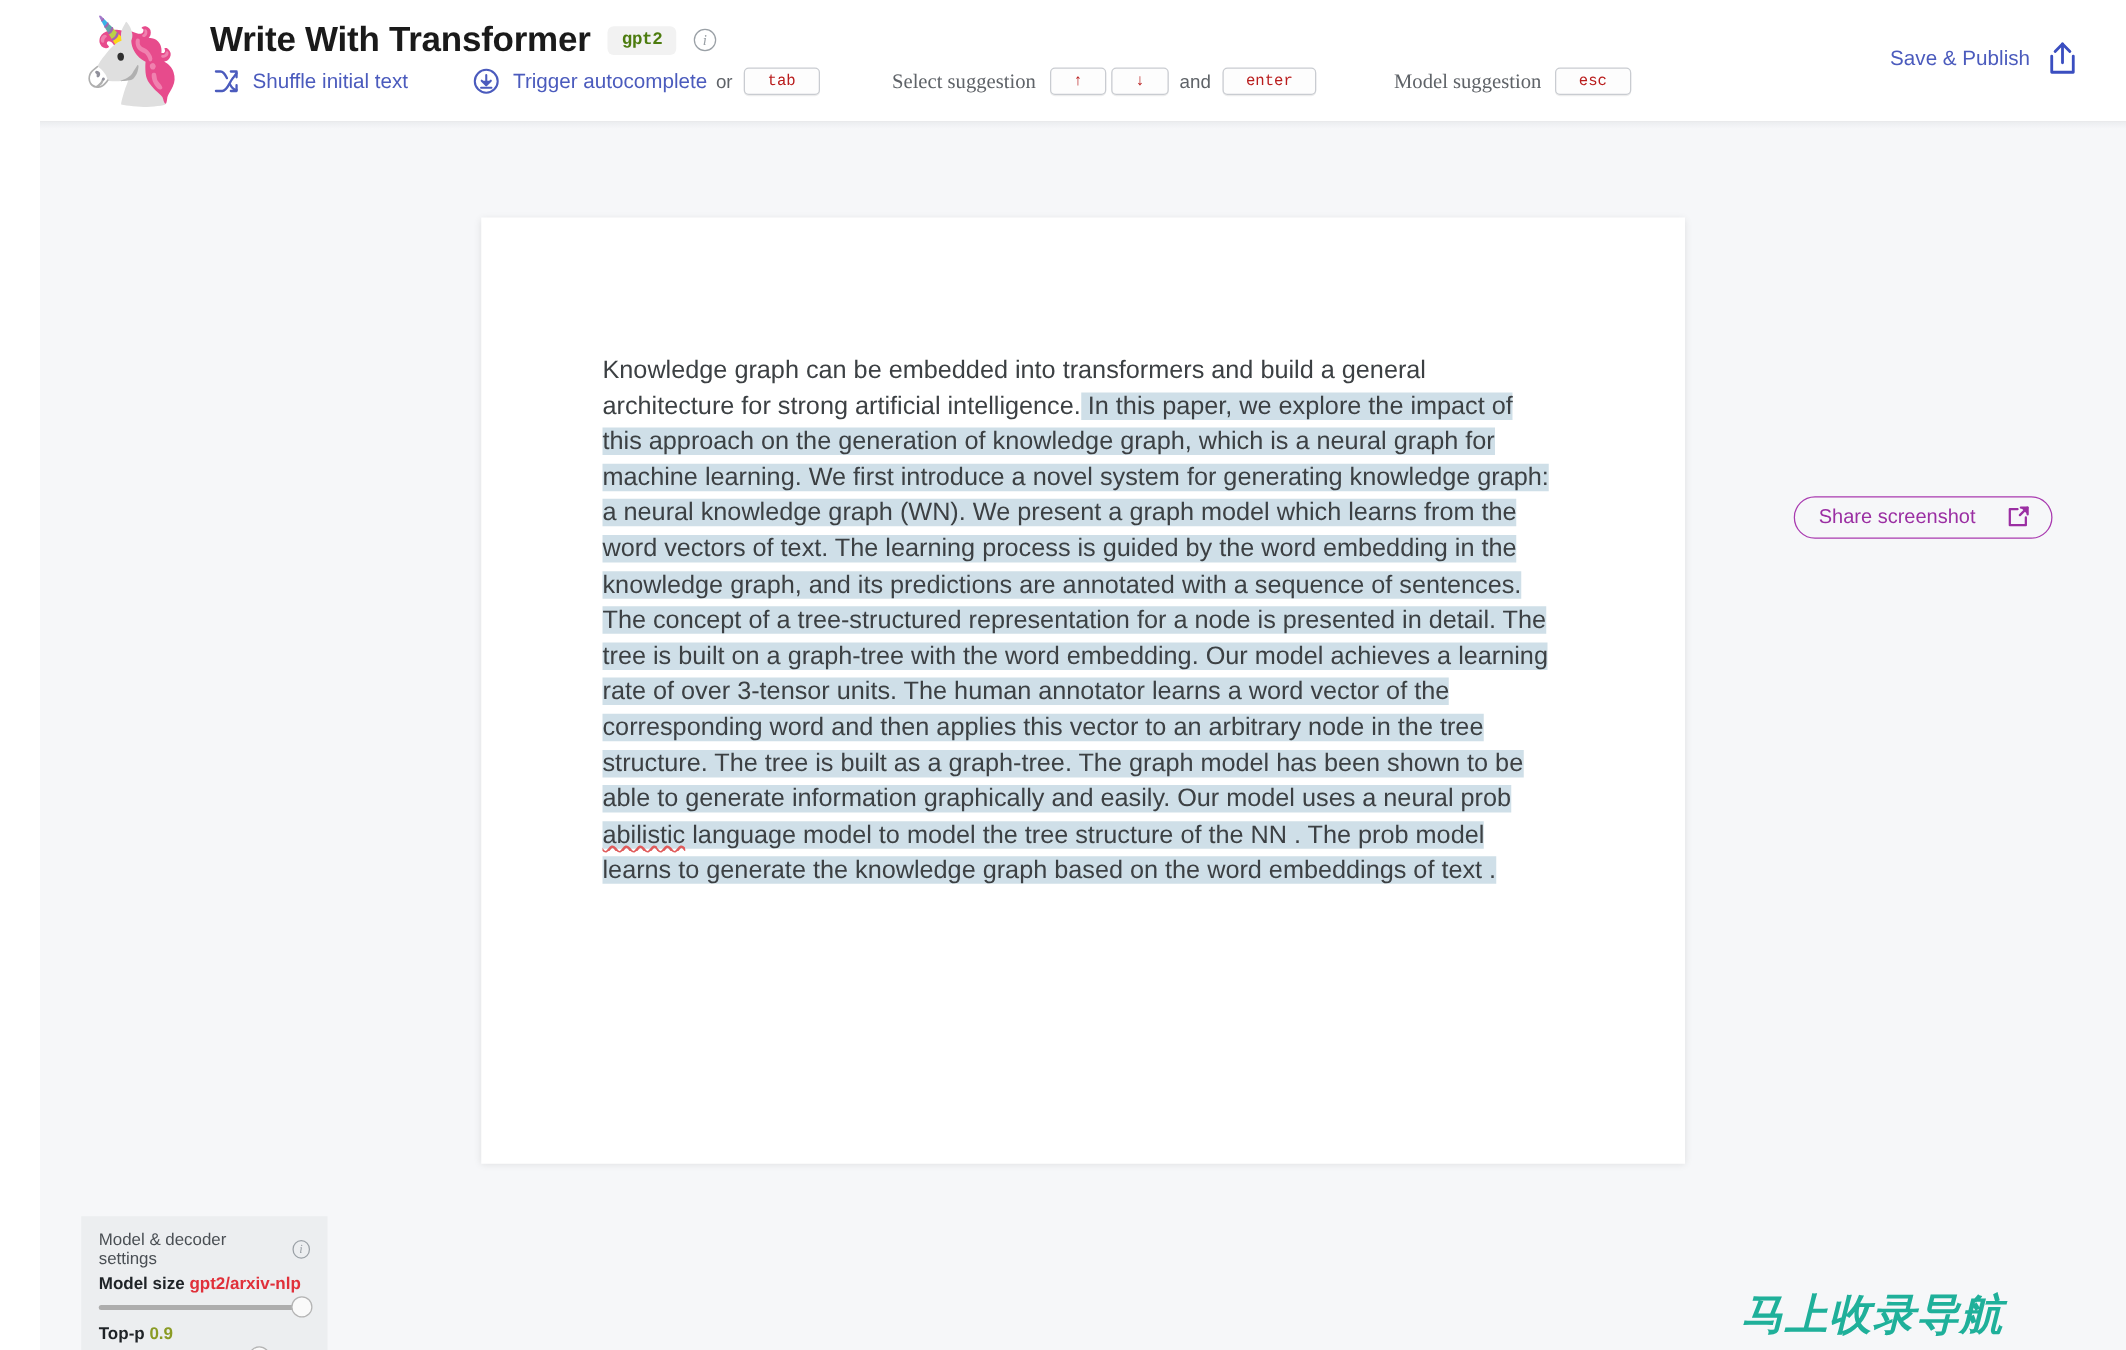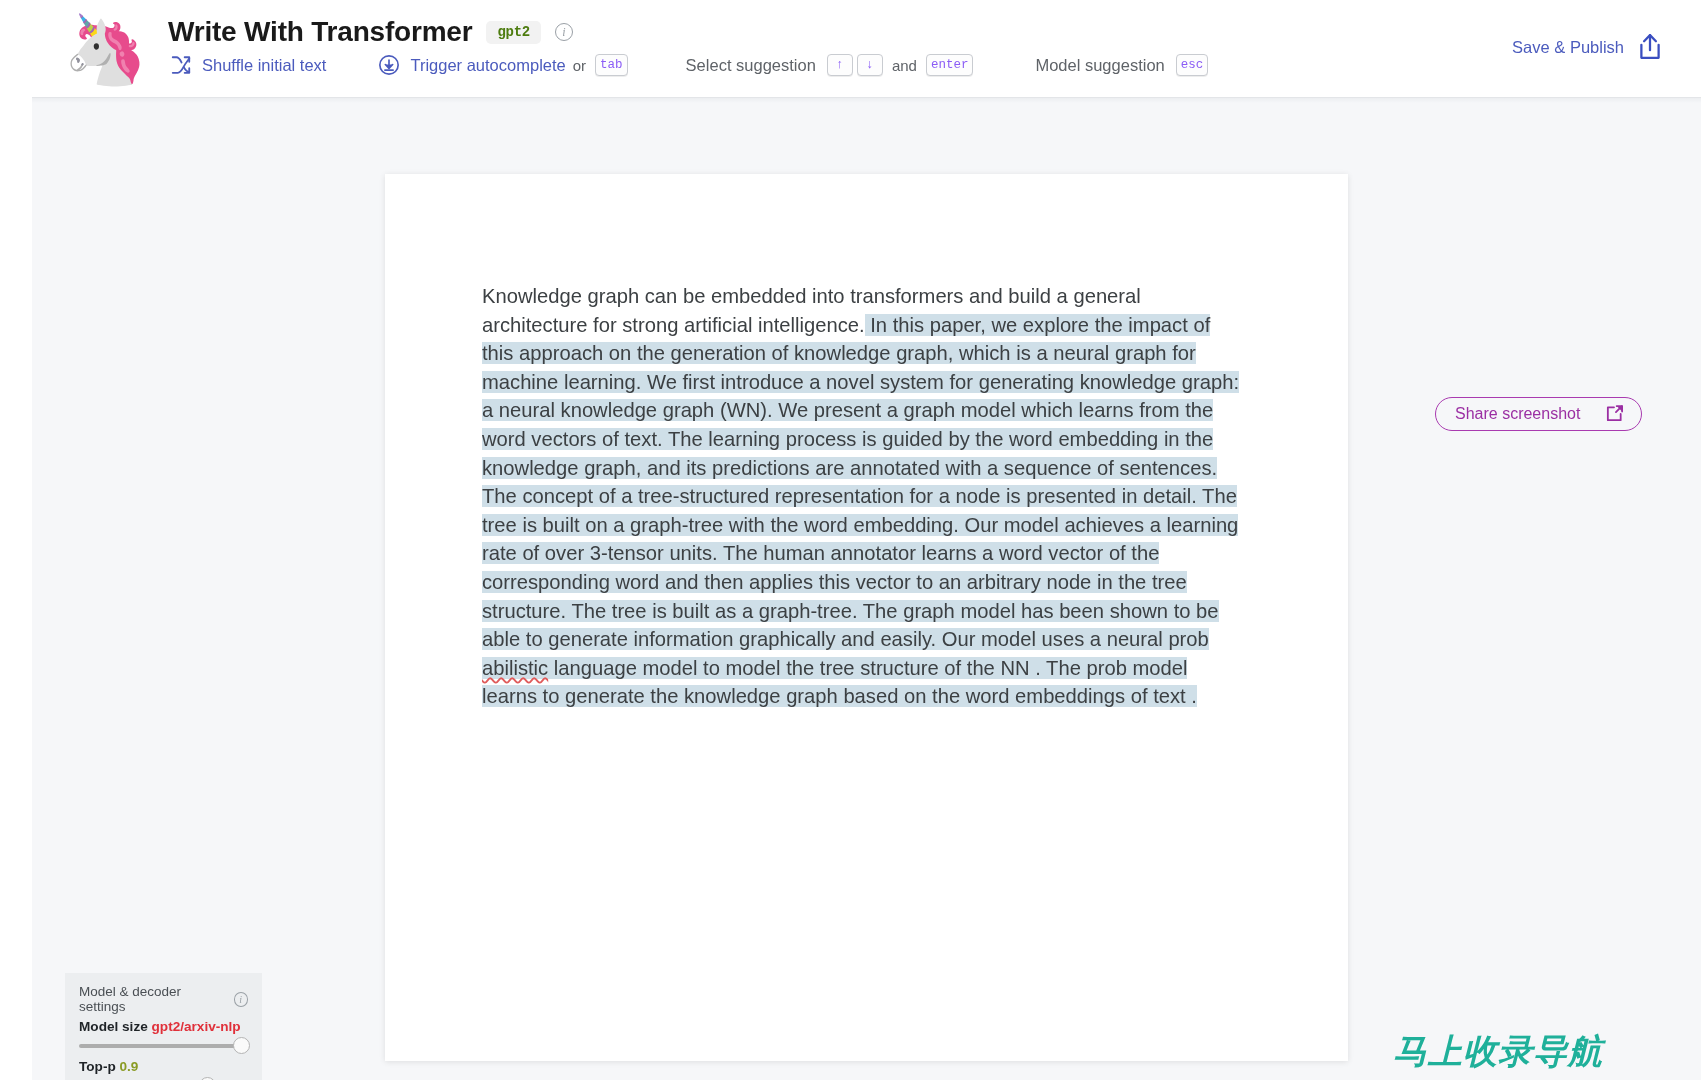--- a/index.html
+++ b/index.html
@@ -88,40 +88,41 @@
     display: flex; align-items: center; gap: 10px;
     cursor: pointer;
   }
   .sc-label-blue {
     font-size: 16.5px;
     color: #4b5bbd;
   }
   .sc-label-gray {
     font-size: 16.5px;
     color: #5f6368;
+    font-family: Liberation Serif, serif;
   }
   .sc-plain {
     font-size: 15px;
     color: #5f6368;
     margin: 4px 7px;
   }
   .keycap {
     display: inline-flex;
     align-items: center;
     justify-content: center;
     min-width: 26px;
     height: 22px;
-    padding: 0 4px;
+    padding: 0 18px;
     border: 1px solid #c9ccd1;
     border-radius: 4px;
     background: #fdfdfd;
     box-shadow: 0 1px 0 rgba(0,0,0,0.07);
     font-family: "Liberation Mono", monospace;
     font-size: 12.5px;
-    color: #8b5cf6;
+    color: #b91c1c;
     margin: 0 2px;
   }
   .icon-shuffle { width: 22px; height: 22px; display:block; }
   .icon-download { width: 22px; height: 22px; display:block; }
 
   .sep-1 { width: 52px; }
   .sep-2 { width: 56px; }
   .sep-3 { width: 60px; }
 
   
@@ -154,21 +155,21 @@
     left: 0; top: 0; right: 0;
     height: 5px;
     background: linear-gradient(#eceef1, #f6f7f9);
   }
 
   
   .editor-card {
     position: absolute;
     left: 353px; top: 76px;
     width: 963px;
-    height: 887px;
+    height: 757px;
     background: #ffffff;
     box-shadow: 0 1px 6px rgba(0,0,0,0.10);
   }
 
   .editor-text {
     position: absolute;
     left: 97px; top: 108px;
     width: 760px;
     font-size: 20.2px;
     line-height: 28.6px;

